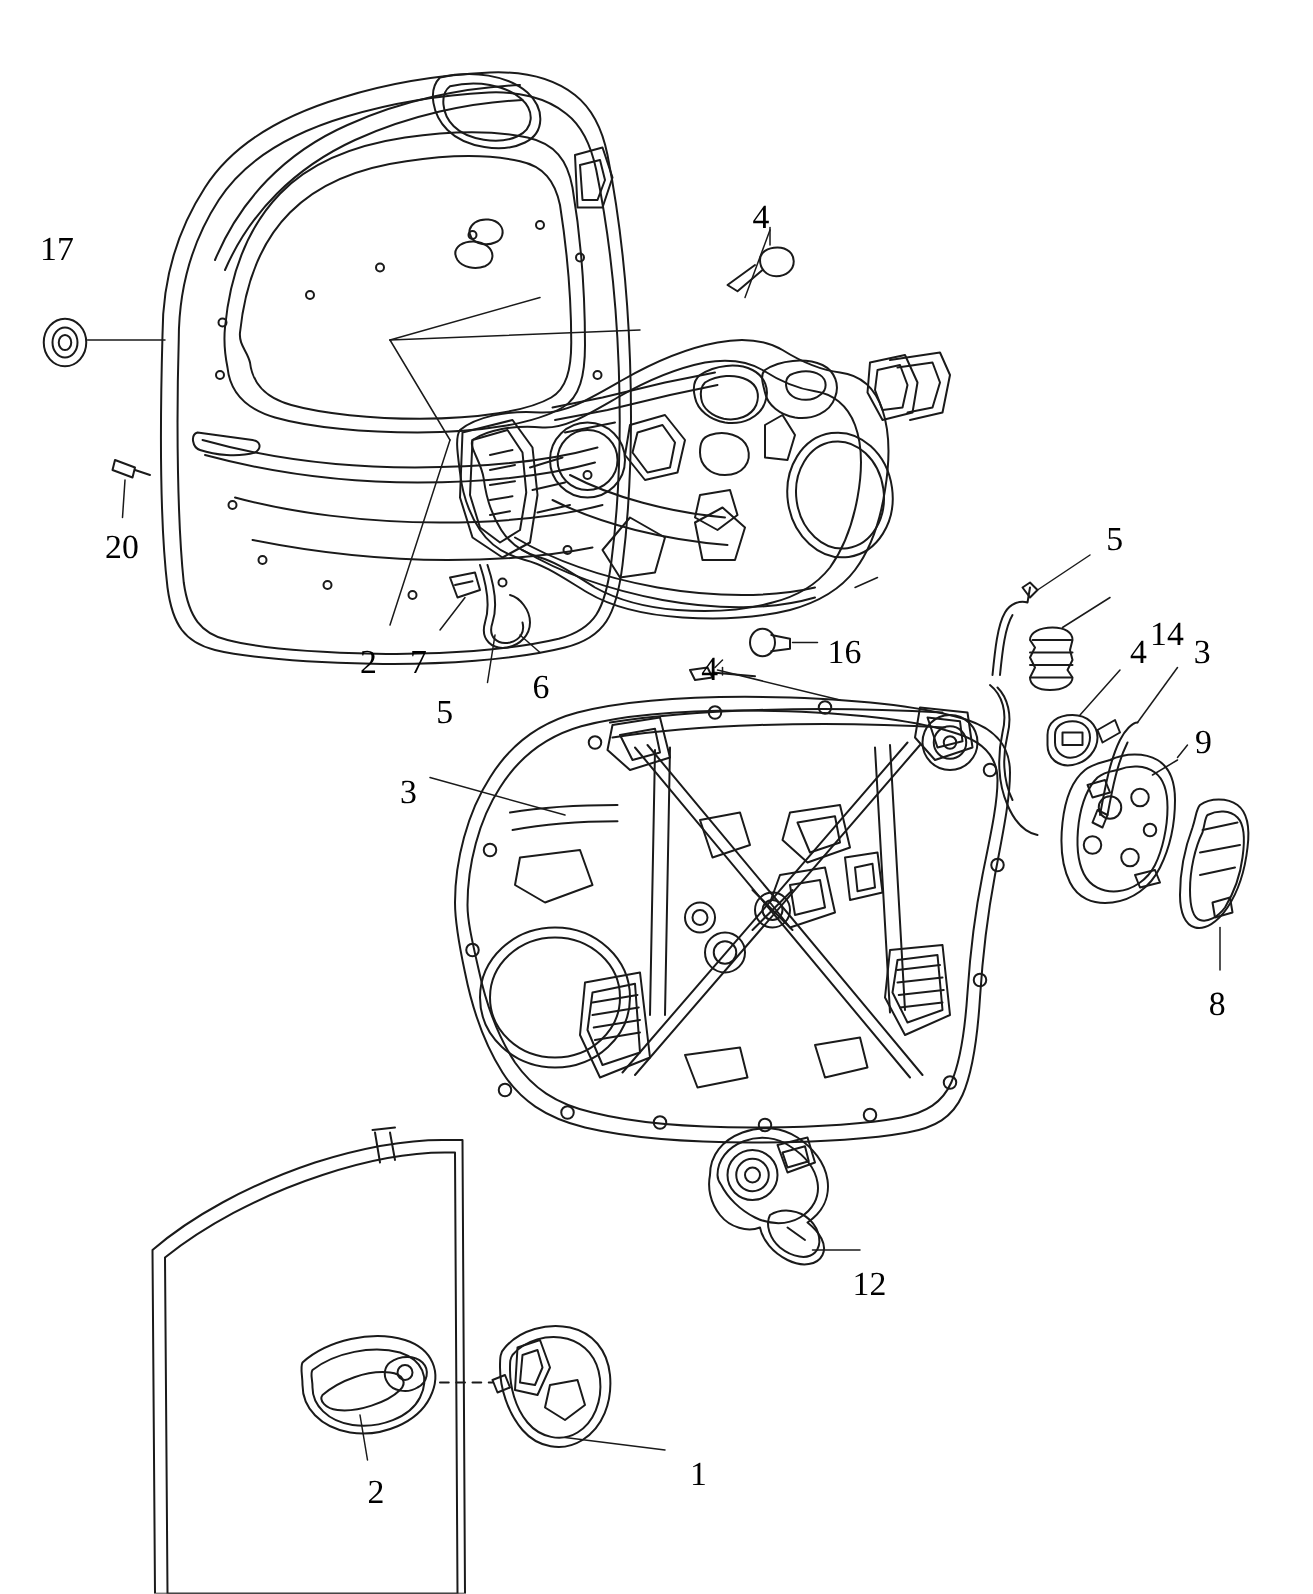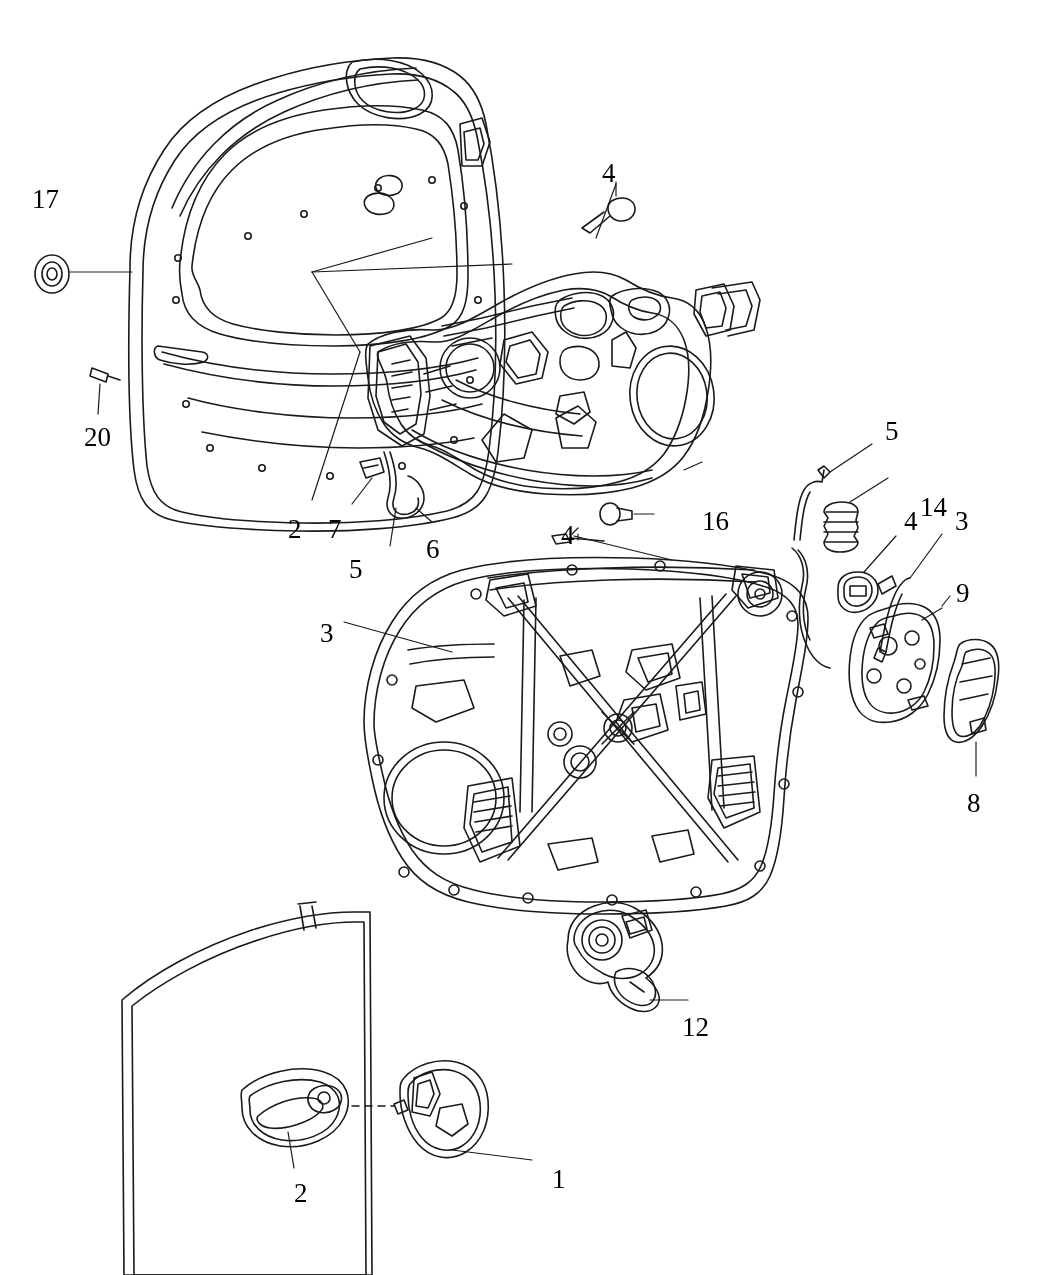--- a/index.html
+++ b/index.html
@@ -379,21 +379,21 @@
   </svg>
 
   <div class="callout" style="left:20px;  top:186px;">17</div>
   <div class="callout" style="left:590px; top:160px;">4</div>
   <div class="callout" style="left:72px;  top:424px;">20</div>
   <div class="callout" style="left:276px; top:516px;">2</div>
   <div class="callout" style="left:316px; top:516px;">7</div>
   <div class="callout" style="left:337px; top:556px;">5</div>
   <div class="callout" style="left:414px; top:536px;">6</div>
   <div class="callout" style="left:549px; top:522px;">4</div>
-  <div class="callout" style="left:650px; top:508px;margin-left:40px;">16</div>
+  <div class="callout" style="left:650px; top:508px;">16</div>
   <div class="callout" style="left:873px; top:418px;">5</div>
   <div class="callout" style="left:908px; top:458px;margin-top:36px;">14</div>
   <div class="callout" style="left:892px; top:508px;">4</div>
   <div class="callout" style="left:943px; top:508px;">3</div>
   <div class="callout" style="left:944px; top:580px;">9</div>
   <div class="callout" style="left:955px; top:790px;">8</div>
   <div class="callout" style="left:308px; top:620px;">3</div>
   <div class="callout" style="left:670px; top:1014px;text-align:right;">12</div>
   <div class="callout" style="left:282px; top:1180px;">2</div>
   <div class="callout" style="left:540px; top:1166px;">1</div>

